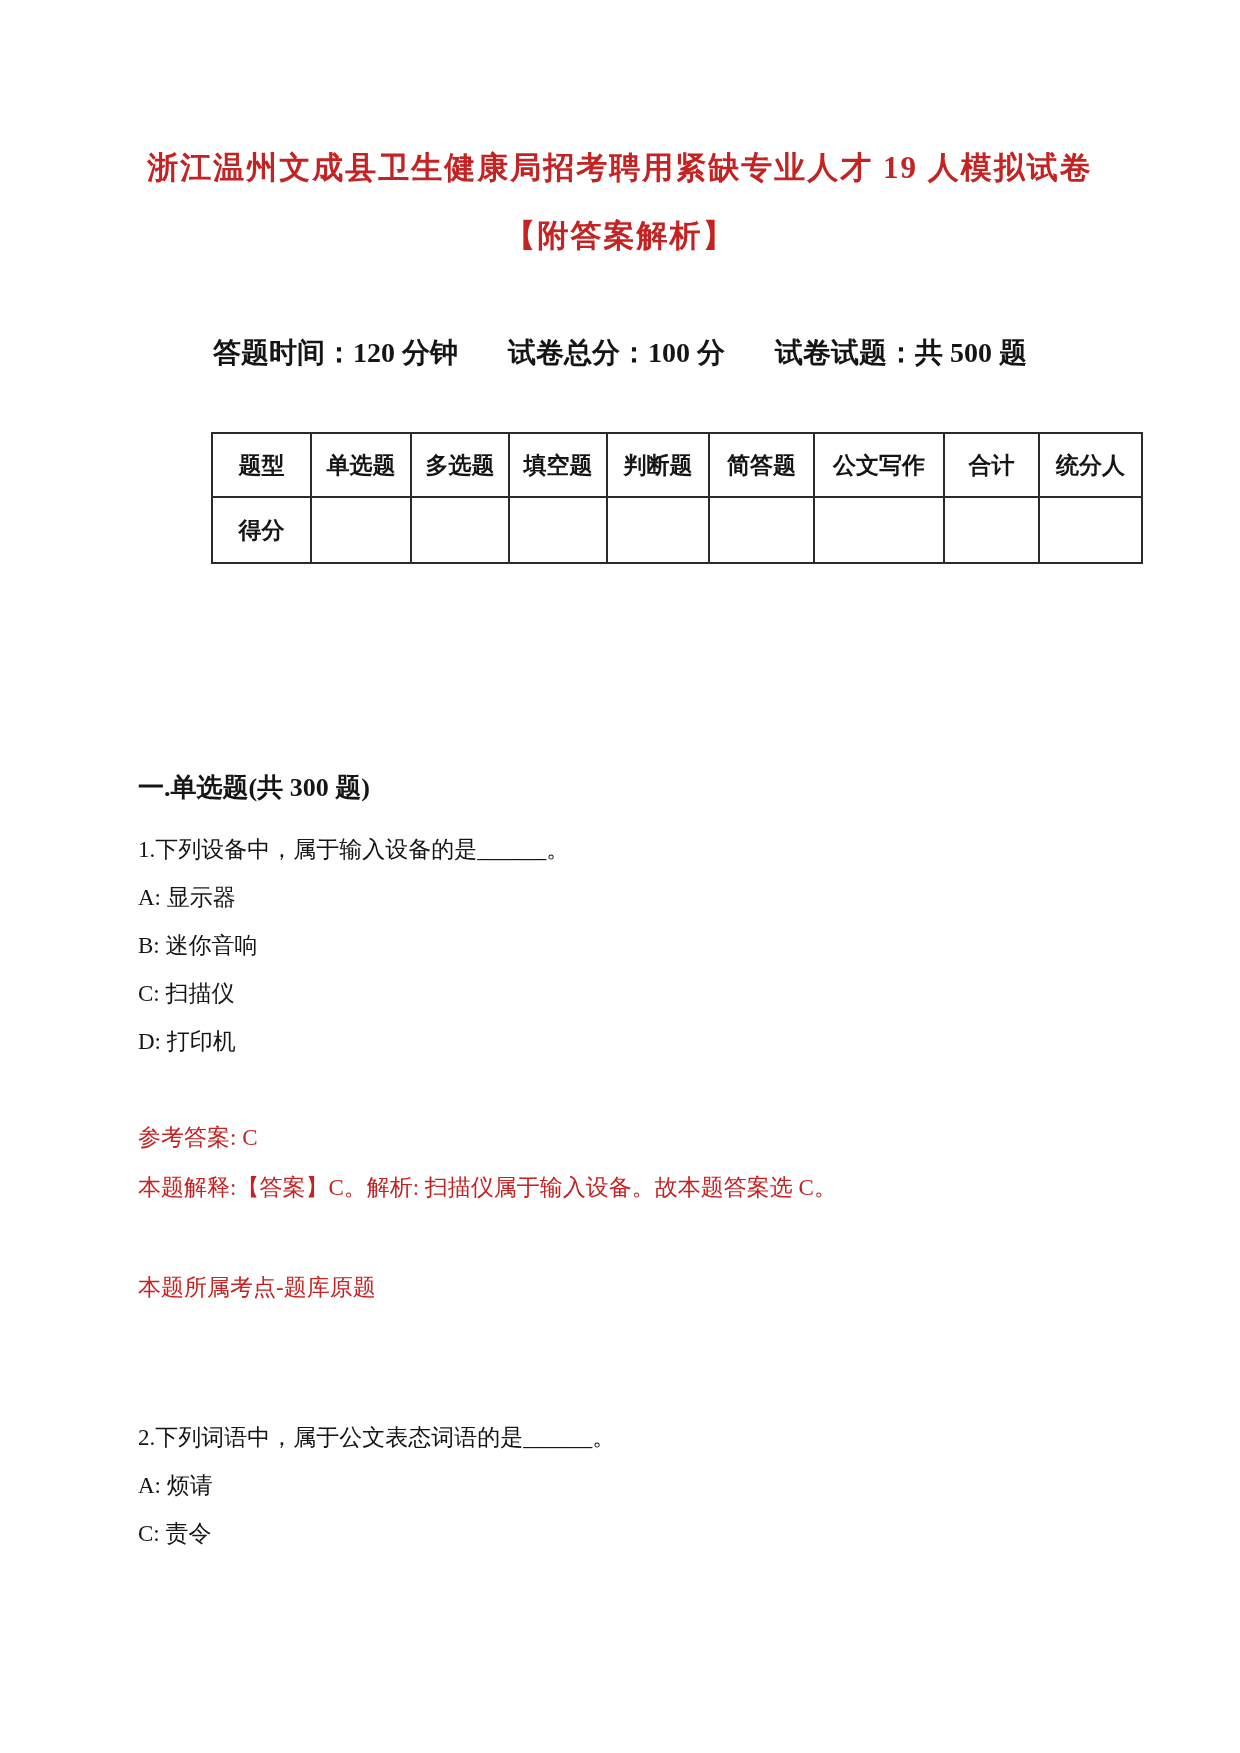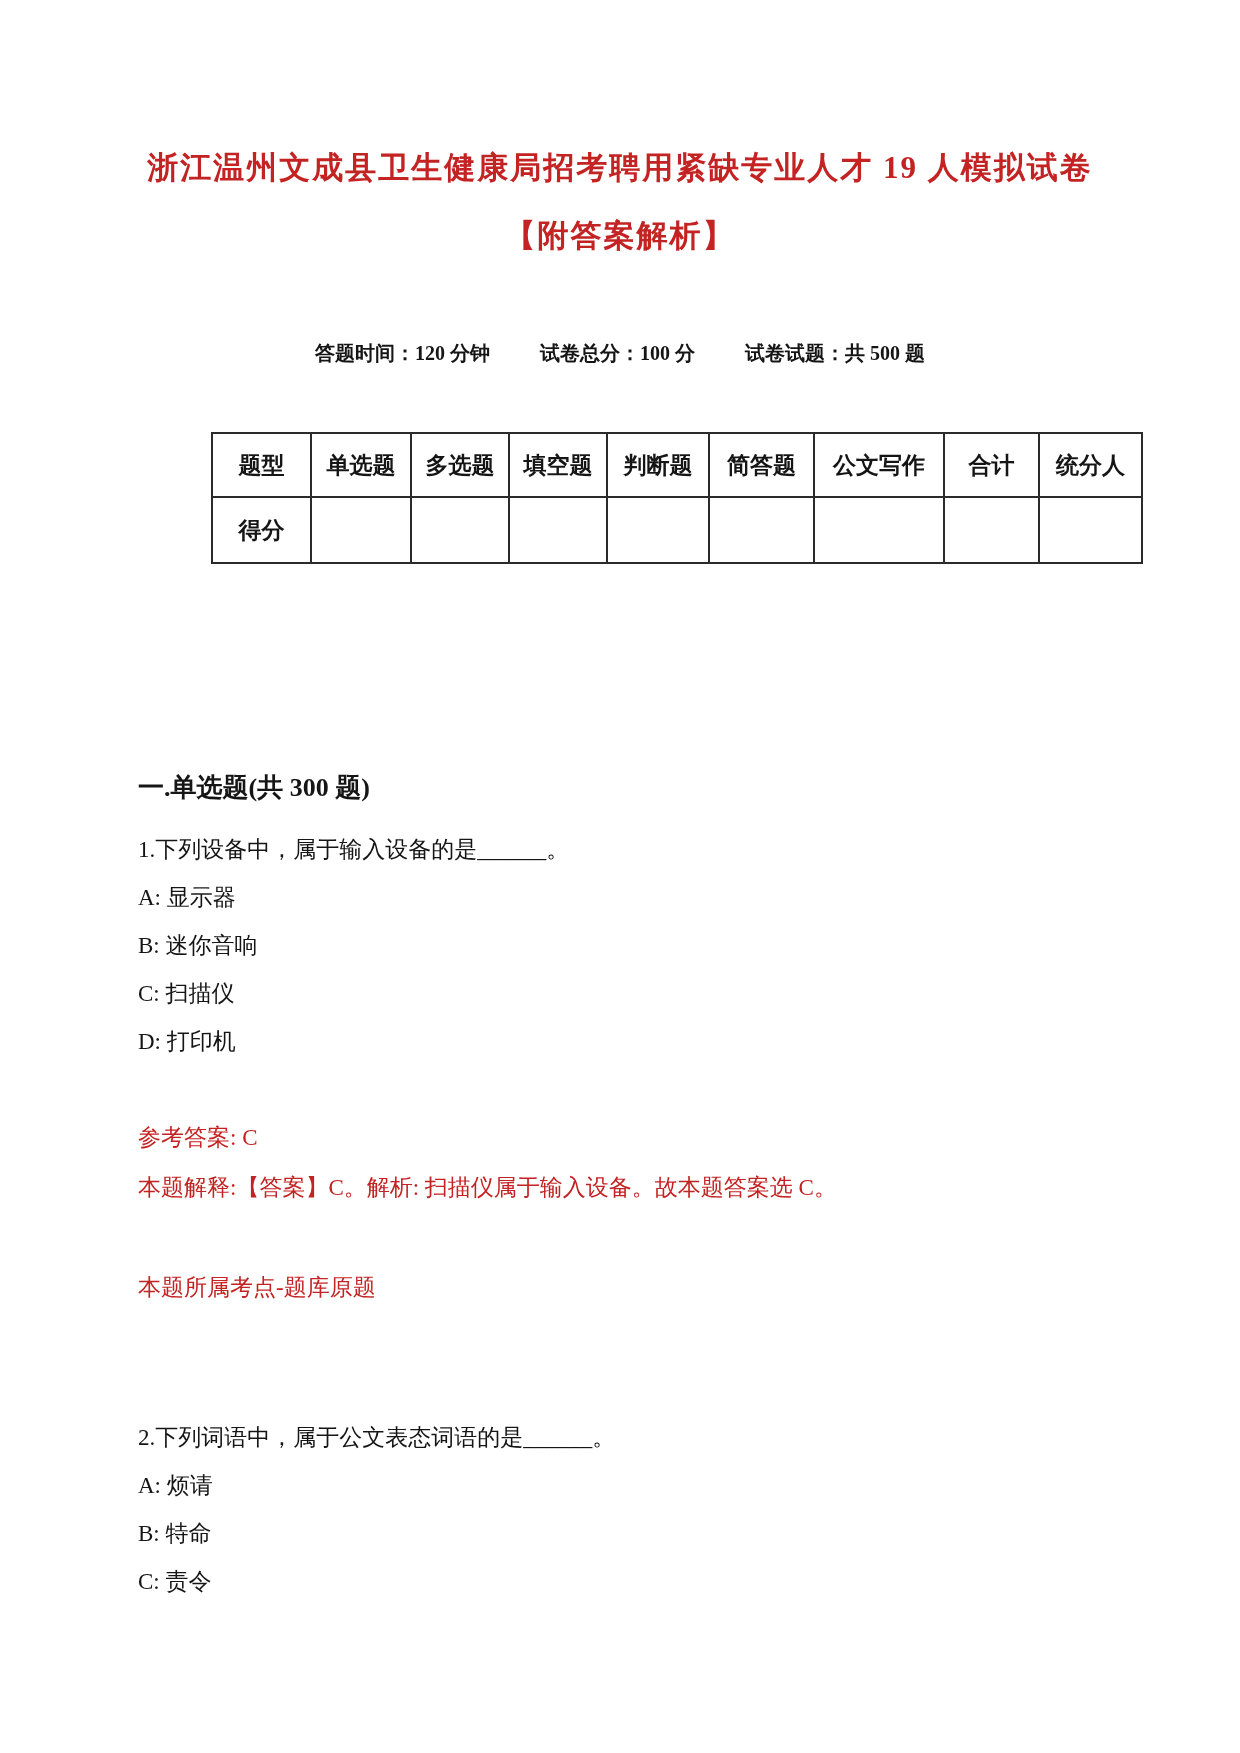--- a/index.html
+++ b/index.html
@@ -28,21 +28,21 @@
     font-weight: bold;
     letter-spacing: 2px;
   }
   .title-line { display: block; line-height: 68px; }
   
   .info-line {
     margin-top: 66px;
     display: flex;
     justify-content: center;
     column-gap: 50px;
-    font-size: 20px;
+    font-size: 28px;
     font-weight: bold;
     line-height: 34px;
     color: var(--text-black);
   }
   
   .score-table {
     margin: 62px 0 0 155px;
     width: 930px;
     border-collapse: collapse;
     table-layout: fixed;
@@ -140,18 +140,17 @@
       <p class="option">C: 扫描仪</p>
       <p class="option">D: 打印机</p>
       <p class="answer red">参考答案: C</p>
       <p class="explanation red">本题解释:【答案】C。解析: 扫描仪属于输入设备。故本题答案选 C。</p>
       <p class="source-note red">本题所属考点-题库原题</p>
     </div>
 
     <div>
       <p class="q-text q2-text">2.下列词语中，属于公文表态词语的是______。</p>
       <p class="option">A: 烦请</p>
-      <p class="option">B: 特命</p>
       <p class="option">C: 责令</p>
     </div>
 
   </div>
 </div>
 
 </body></html>

